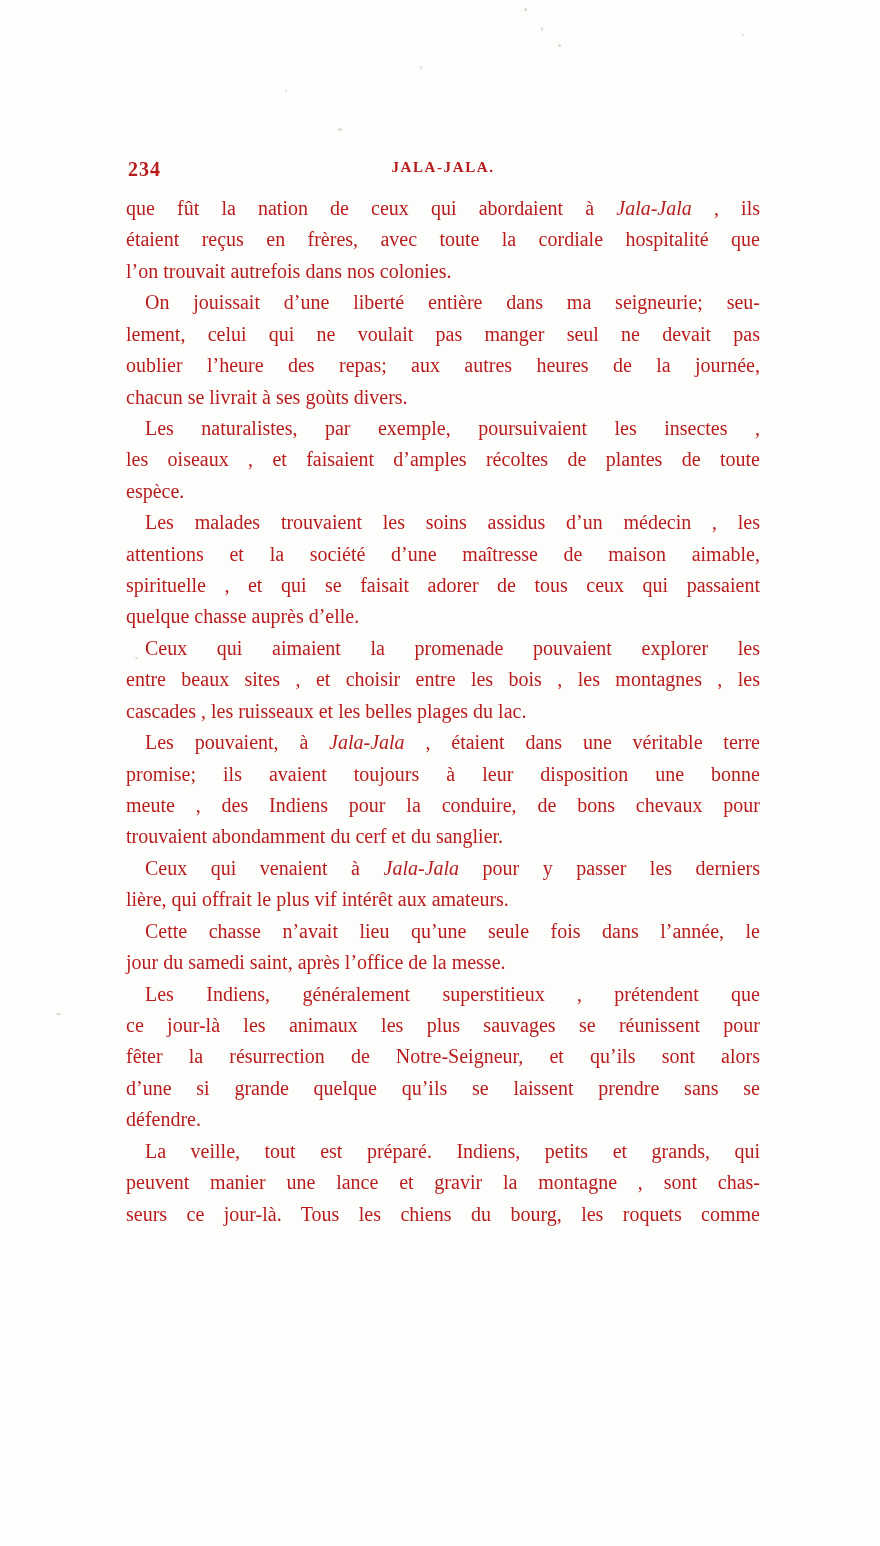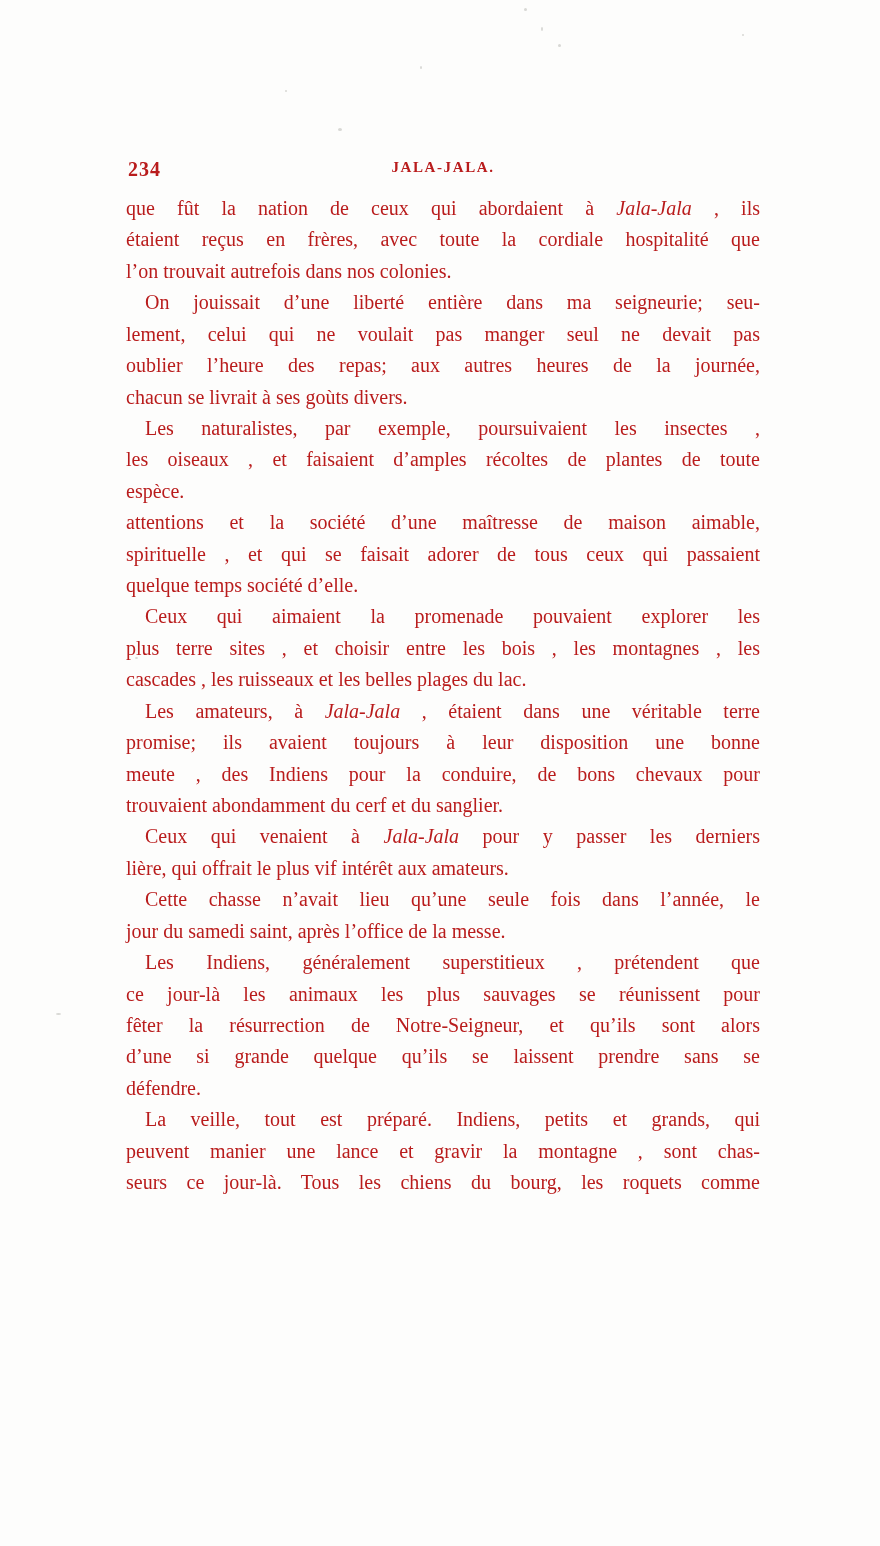--- a/index.html
+++ b/index.html
@@ -106,31 +106,32 @@
         <div class="line"><span>lement, celui qui ne voulait pas manger seul ne devait pas</span></div>
         <div class="line"><span>oublier l’heure des repas; aux autres heures de la journée,</span></div>
         <div class="line last"><span>chacun se livrait à ses goùts divers.</span></div>
       </div>
       <div class="para">
         <div class="line indent"><span>Les naturalistes, par exemple, poursuivaient les insectes ,</span></div>
         <div class="line"><span>les oiseaux , et faisaient d’amples récoltes de plantes de toute</span></div>
         <div class="line last"><span>espèce.</span></div>
       </div>
       <div class="para">
+        <div class="line indent"><span>Les malades trouvaient les soins assidus d’un médecin , les</span></div>
         <div class="line"><span>attentions et la société d’une maîtresse de maison aimable,</span></div>
         <div class="line"><span>spirituelle , et qui se faisait adorer de tous ceux qui passaient</span></div>
-        <div class="line last"><span>quelque temps société d’elle.</span></div>
+        <div class="line last"><span>quelque chasse auprès d’elle.</span></div>
       </div>
       <div class="para">
         <div class="line indent"><span>Ceux qui aimaient la promenade pouvaient explorer les</span></div>
-        <div class="line"><span>plus terre sites , et choisir entre les bois , les montagnes , les</span></div>
+        <div class="line"><span>entre beaux sites , et choisir entre les bois , les montagnes , les</span></div>
         <div class="line last"><span>cascades , les ruisseaux et les belles plages du lac.</span></div>
       </div>
       <div class="para">
-        <div class="line indent"><span>Les amateurs, à </span><span class="it">Jala-Jala</span><span> , étaient dans une véritable terre</span></div>
+        <div class="line indent"><span>Les pouvaient, à </span><span class="it">Jala-Jala</span><span> , étaient dans une véritable terre</span></div>
         <div class="line"><span>promise; ils avaient toujours à leur disposition une bonne</span></div>
         <div class="line"><span>meute , des Indiens pour la conduire, de bons chevaux pour</span></div>
         <div class="line last"><span>trouvaient abondamment du cerf et du sanglier.</span></div>
       </div>
       <div class="para">
         <div class="line indent"><span>Ceux qui venaient à </span><span class="it">Jala-Jala</span><span>  pour y passer les derniers</span></div>
         <div class="line last"><span>lière, qui offrait le plus vif intérêt aux amateurs.</span></div>
       </div>
       <div class="para">
         <div class="line indent"><span>Cette chasse n’avait lieu qu’une seule fois dans l’année, le</span></div>

